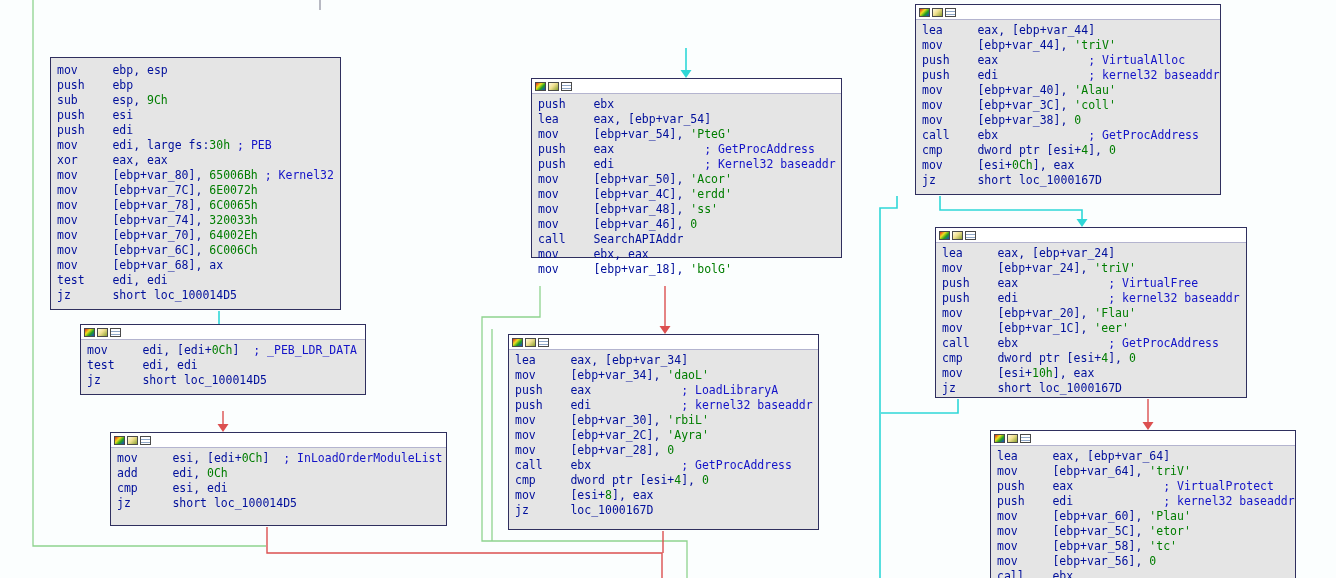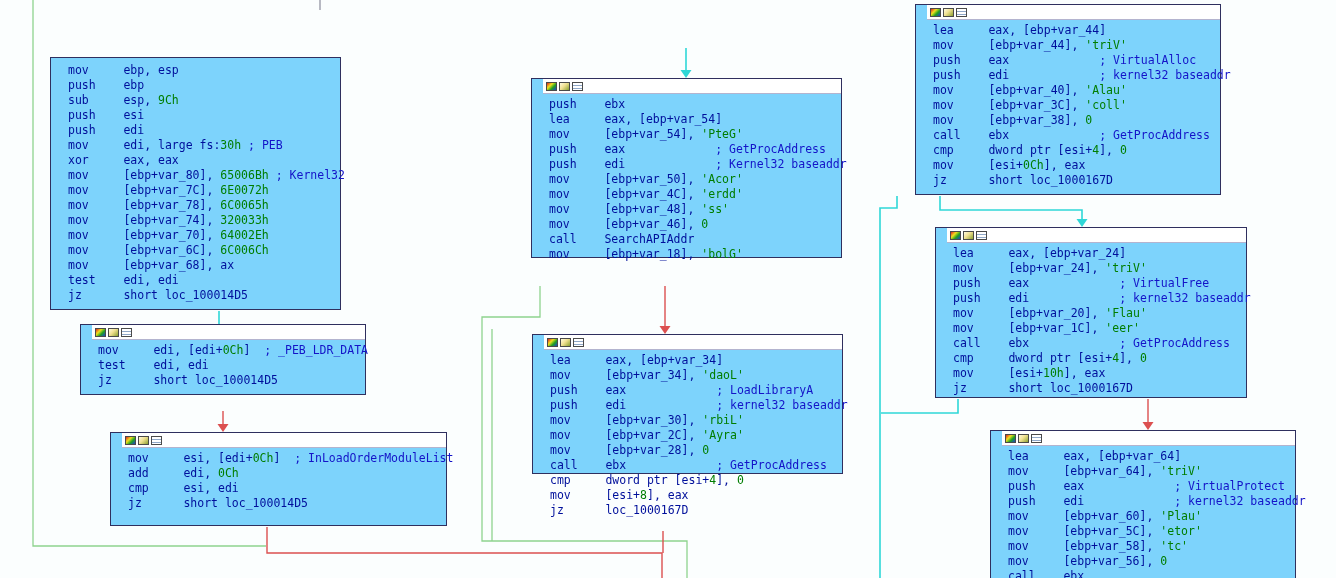--- a/index.html
+++ b/index.html
@@ -4,21 +4,21 @@
 <style>
   * { margin:0; padding:0; box-sizing:border-box; }
   html,body { width:1336px; height:578px; }
   body {
     position:relative; width:1336px; height:578px; overflow:hidden;
     background:#fbfefe;
     font-family:"DejaVu Sans Mono","Liberation Mono",monospace;
   }
   #edge-layer { position:absolute; left:0; top:0; width:1336px; height:578px; z-index:1; }
   .node {
-    position:absolute; background:#7dd3fc; border:1px solid #2f2f5e; z-index:2;padding-left:11px;
+    position:absolute; background:#e5e5e5; border:1px solid #2f2f5e; z-index:2;
   }
   .titlebar {
     height:15px; border-bottom:1px solid #b4b4cf;
     display:flex; align-items:center; gap:2px; padding:1px 0 1px 3px;
     background:#ffffff;
   }
   .icon { width:11px; height:9px; border:1px solid #4a4a4a; display:inline-block; }
   .node-color-icon { background:linear-gradient(135deg,#e02020 0%,#f0e020 35%,#20a020 65%,#2040d0 100%); }
   .edit-comment-icon { background:linear-gradient(135deg,#fffbe0 0%,#f0e090 45%,#8aa030 100%); }
   .copy-text-icon { background:repeating-linear-gradient(180deg,#ffffff 0,#ffffff 2px,#90a8c8 2px,#90a8c8 3px); }
@@ -111,24 +111,25 @@
         <div class="line"><span class="c">push    ebx</span></div>
         <div class="line"><span class="c">lea     eax, [ebp+var_54]</span></div>
         <div class="line"><span class="c">mov     [ebp+var_54], </span><span class="g">'PteG'</span></div>
         <div class="line"><span class="c">push    eax             </span><span class="m">; GetProcAddress</span></div>
         <div class="line"><span class="c">push    edi             </span><span class="m">; Kernel32 baseaddr</span></div>
         <div class="line"><span class="c">mov     [ebp+var_50], </span><span class="g">'Acor'</span></div>
         <div class="line"><span class="c">mov     [ebp+var_4C], </span><span class="g">'erdd'</span></div>
         <div class="line"><span class="c">mov     [ebp+var_48], </span><span class="g">'ss'</span></div>
         <div class="line"><span class="c">mov     [ebp+var_46], </span><span class="g">0</span></div>
         <div class="line"><span class="c">call    SearchAPIAddr</span></div>
+        <div class="line"><span class="c">mov     ebx, eax</span></div>
         <div class="line"><span class="c">mov     [ebp+var_18], </span><span class="g">'bolG'</span></div>
       </div>
     </div>
-    <div class="node" style="left: 532px; top: 334px; width: 311px; height: 140px;">
+    <div class="node" style="left: 508px; top: 334px; width: 311px; height: 196px;">
       <div class="titlebar">
         <span class="icon node-color-icon"></span>
         <span class="icon edit-comment-icon"></span>
         <span class="icon copy-text-icon"></span>
       </div>
       <div class="code">
         <div class="line"><span class="c">lea     eax, [ebp+var_34]</span></div>
         <div class="line"><span class="c">mov     [ebp+var_34], </span><span class="g">'daoL'</span></div>
         <div class="line"><span class="c">push    eax             </span><span class="m">; LoadLibraryA</span></div>
         <div class="line"><span class="c">push    edi             </span><span class="m">; kernel32 baseaddr</span></div>

